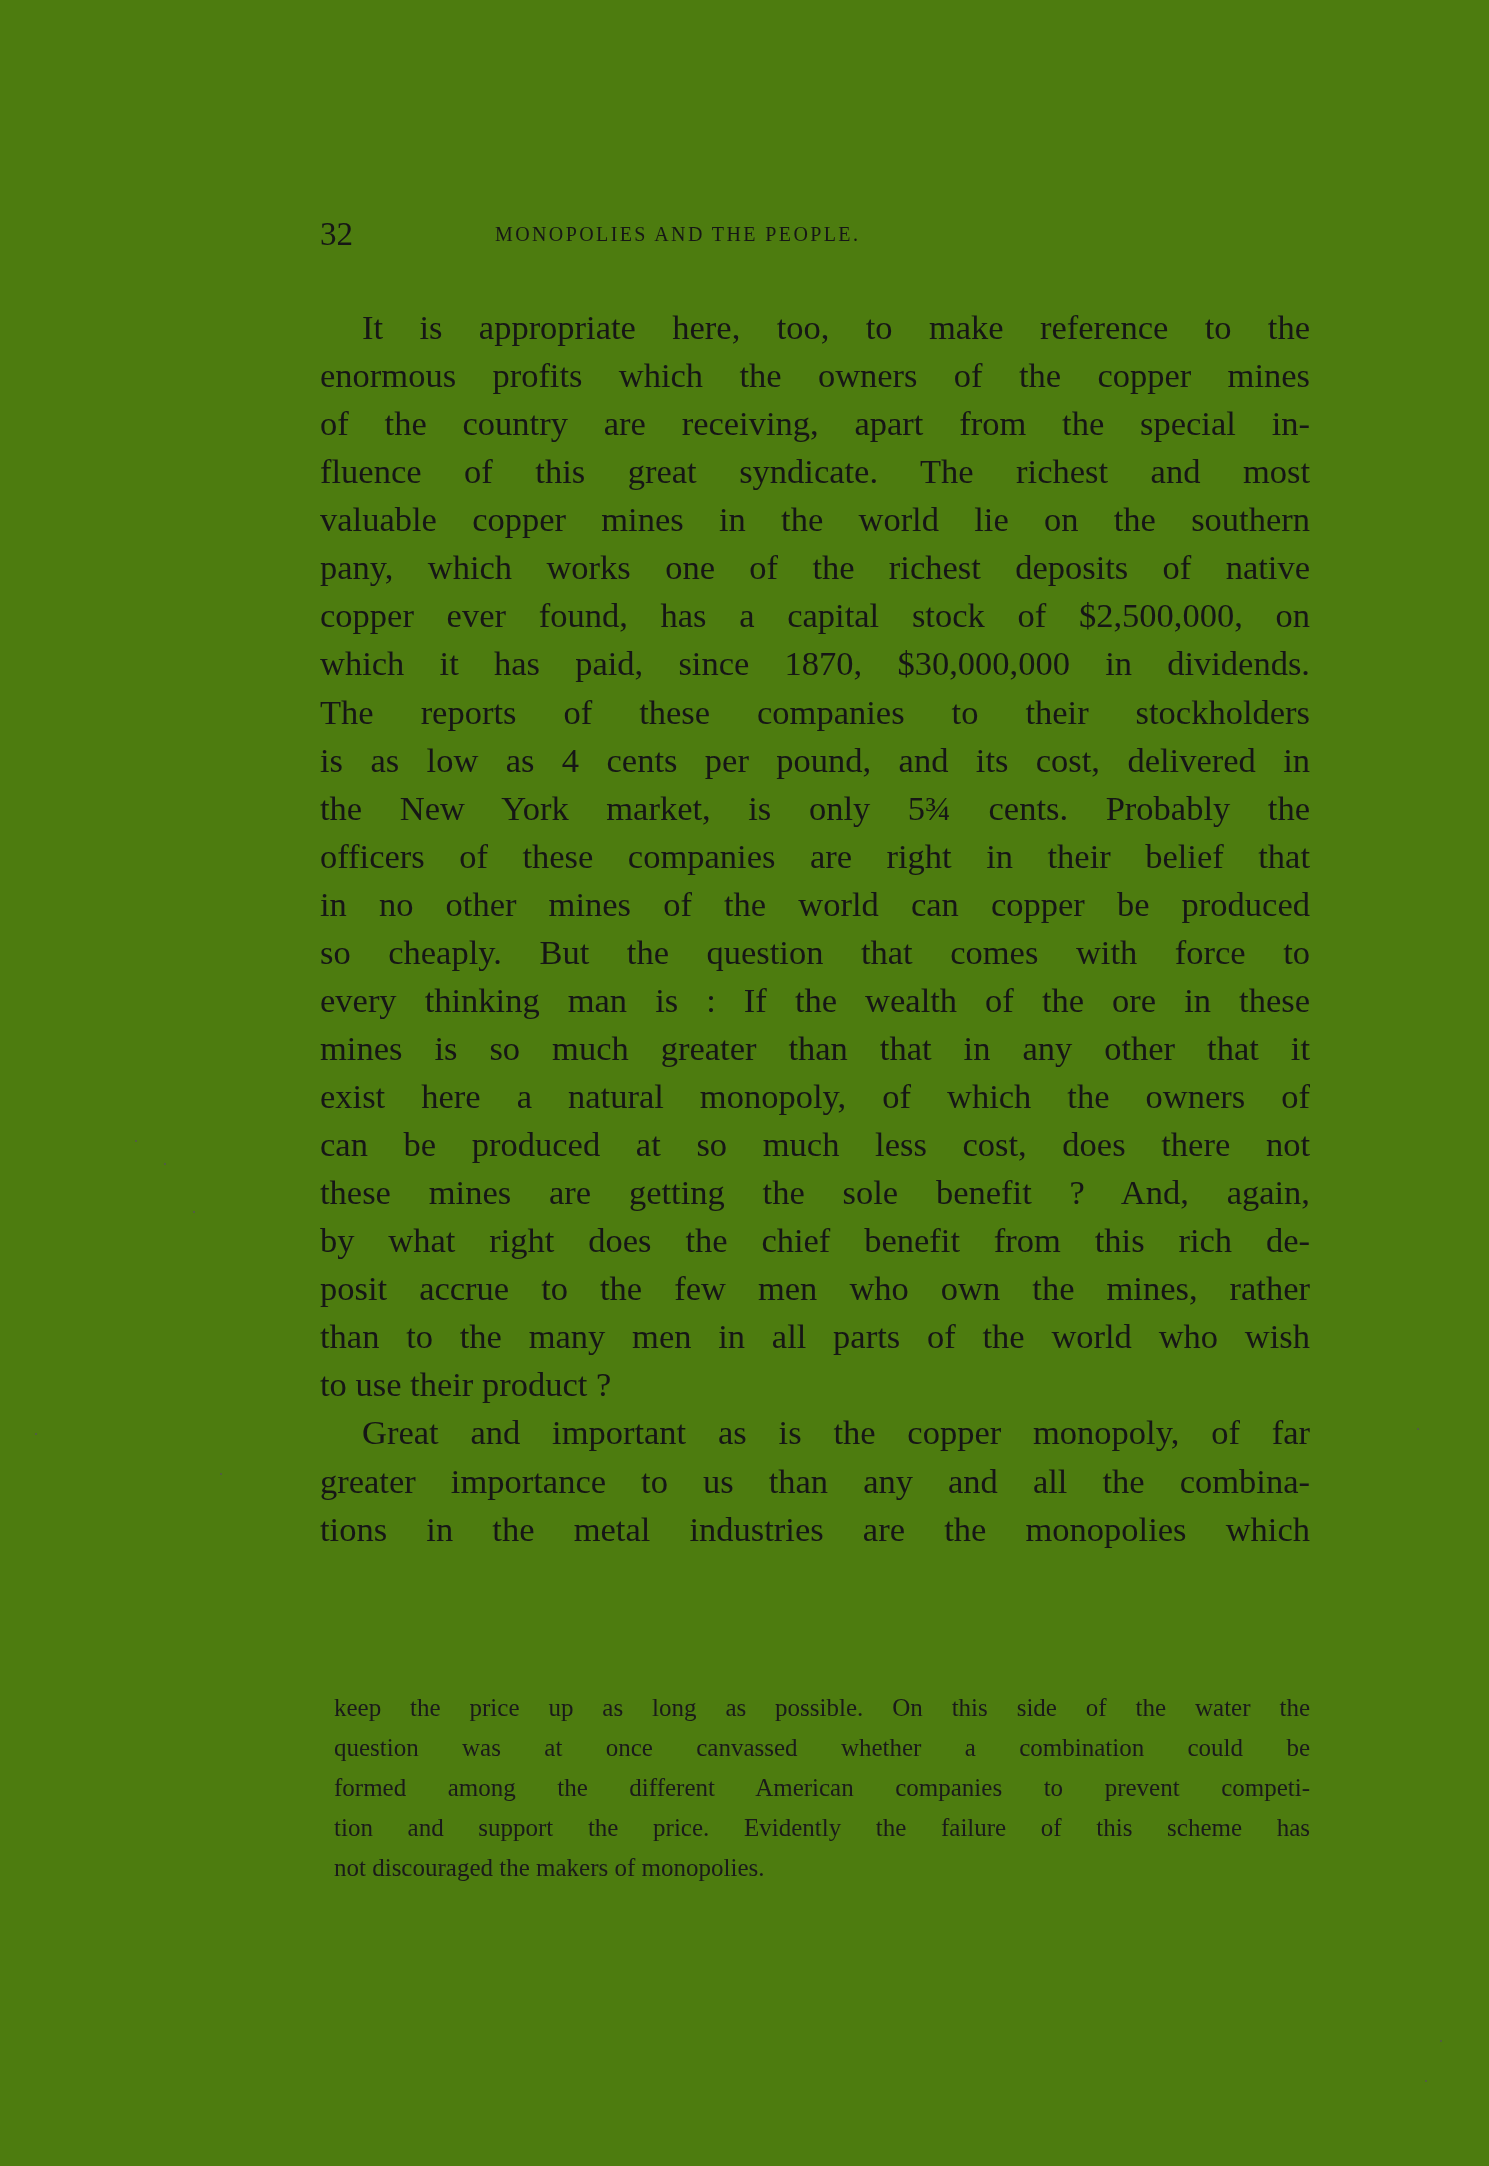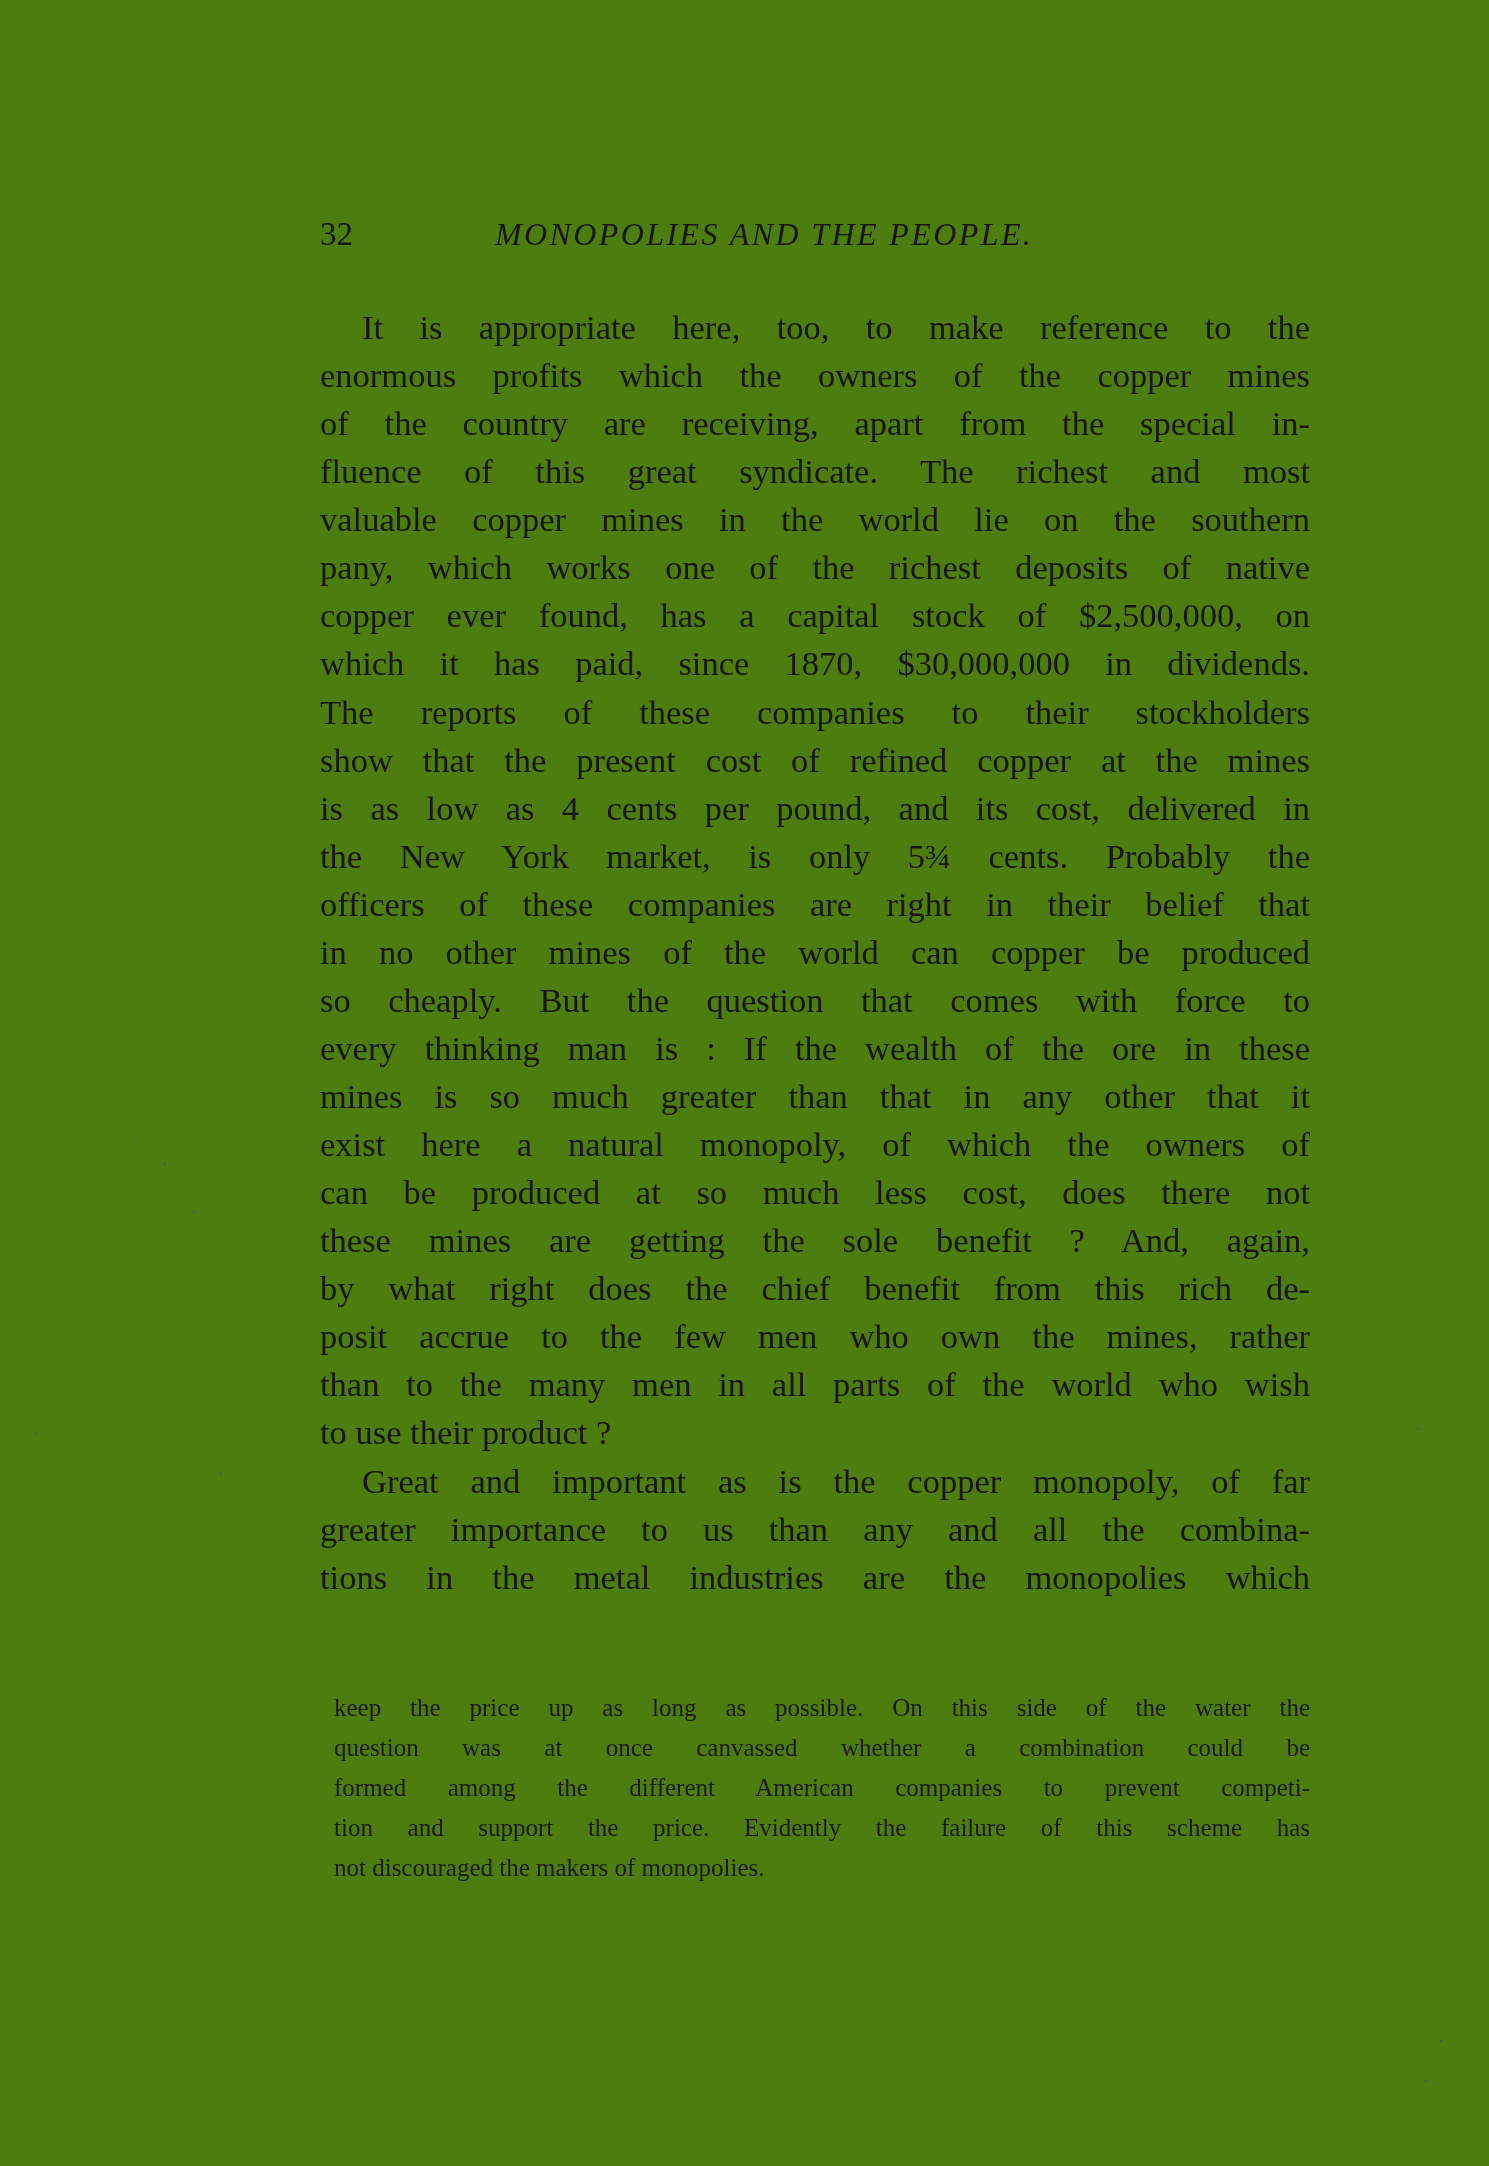--- a/index.html
+++ b/index.html
@@ -1,20 +1,20 @@
 <!DOCTYPE html>
 <html><head>
 <meta charset="utf-8">
 <style>
   html, body { margin: 0; padding: 0; background: #ffffff; }
   body { width: 1489px; height: 2166px; position: relative; overflow: hidden; color: #161616; }
   .page { position: absolute; left: 0; top: 0; width: 1489px; height: 2166px; background: #4d7c0f; }
   .running-head { position: absolute; left: 320px; top: 212px; width: 990px; height: 44px; font-family: "Liberation Serif", "DejaVu Serif", serif; }
   .folio { position: absolute; left: 0; top: 0; font-size: 33px; line-height: 44px; }
-  .head-title { position: absolute; left: 175px; top: 0; font-size: 32px; line-height: 44px; font-style: italic; letter-spacing: 2.4px; }
+  .head-title { position: absolute; left: 175px; top: 0; font-size: 20px; line-height: 44px; letter-spacing: 2.4px; }
   .body-text { position: absolute; left: 320px; top: 303px; width: 990px; font-family: "Liberation Serif", "DejaVu Serif", serif; font-size: 34.5px; line-height: 48.07px; }
   .line { display: block; white-space: nowrap; text-align: justify; text-align-last: justify; height: 48.07px; }
   .line.last { text-align-last: left; }
   .line.indent { padding-left: 42px; }
   .footnote { position: absolute; left: 320px; top: 1688px; width: 990px; font-family: "Liberation Serif", "DejaVu Serif", serif; font-size: 25px; line-height: 40px; color: #1a1a1a; }
   .fn-line { display: block; white-space: nowrap; text-align: justify; text-align-last: justify; height: 40px; margin-left: 14px; }
   .fn-line.last { text-align-last: left; }
   .speck { position: absolute; width: 2px; height: 2px; background: #555; border-radius: 1px; }
 </style>
 </head>
@@ -31,21 +31,20 @@
 
     <span class="line indent">It is appropriate here, too, to make reference to the</span>
     <span class="line">enormous profits which the owners of the copper mines</span>
     <span class="line">of the country are receiving, apart from the special in-</span>
     <span class="line">fluence of this great syndicate.  The richest and most</span>
     <span class="line">valuable copper mines in the world lie on the southern</span>
     <span class="line">pany, which works one of the richest deposits of native</span>
     <span class="line">copper ever found, has a capital stock of $2,500,000, on</span>
     <span class="line">which it has paid, since 1870, $30,000,000 in dividends.</span>
     <span class="line">The reports of these companies to their stockholders</span>
-    <span class="line">show that the present cost of refined copper at the mines</span>
     <span class="line">is as low as 4 cents per pound, and its cost, delivered in</span>
     <span class="line">the New York market, is only 5¾ cents.  Probably the</span>
     <span class="line">officers of these companies are right in their belief that</span>
     <span class="line">in no other mines of the world can copper be produced</span>
     <span class="line">so cheaply.  But the question that comes with force to</span>
     <span class="line">every thinking man is : If the wealth of the ore in these</span>
     <span class="line">mines is so much greater than that in any other that it</span>
     <span class="line">exist here a natural monopoly, of which the owners of</span>
     <span class="line">can be produced at so much less cost, does there not</span>
     <span class="line">these mines are getting the sole benefit ?  And, again,</span>

